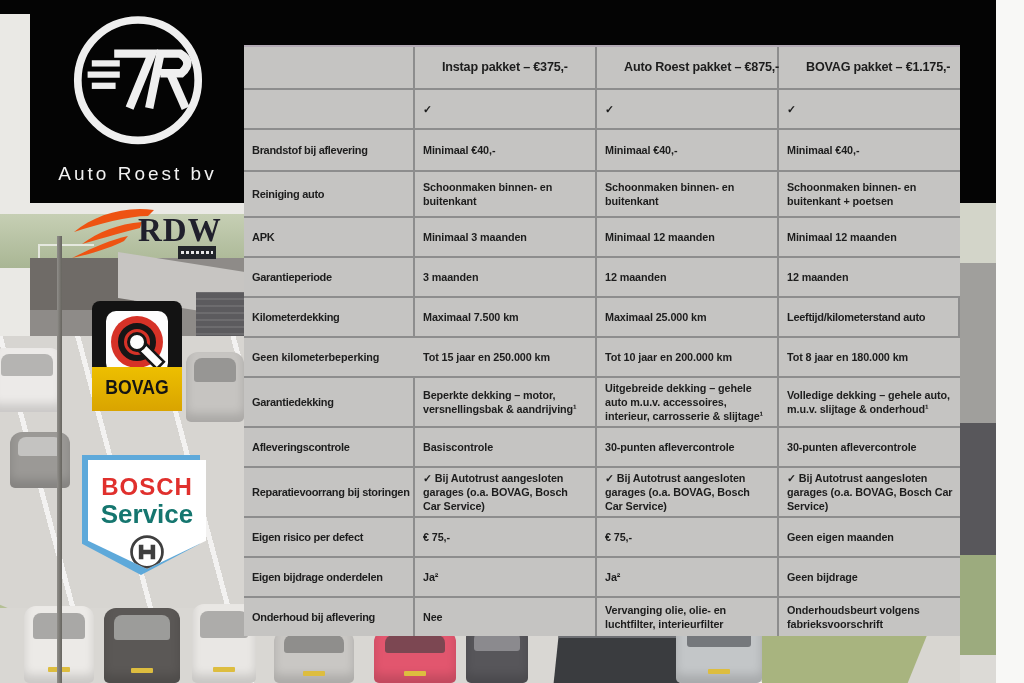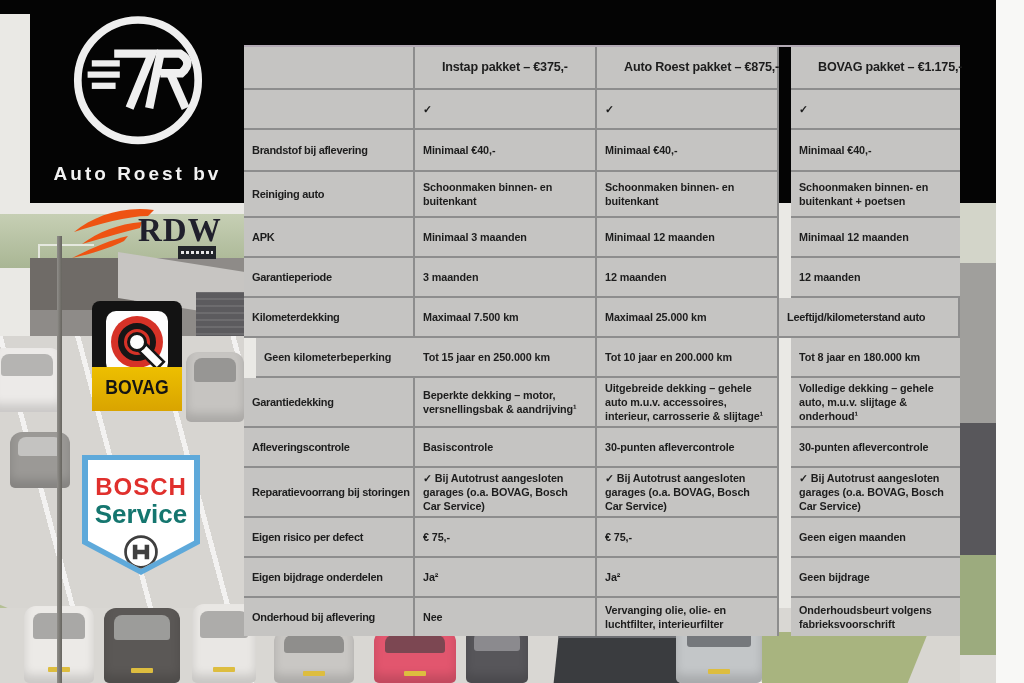--- a/index.html
+++ b/index.html
@@ -39,49 +39,49 @@
   .rs5{left:960px;top:655px;width:36px;height:28px;background:#dcdad6;}
   .far-right{left:996px;top:0;width:28px;height:683px;background:#f8f8f6;}
 
   
   .band-main{left:30px;top:0;width:966px;height:203px;background:#040404;}
   .band-top{left:0;top:0;width:996px;height:14px;background:#040404;}
 
   
   .brand-panel{left:30px;top:0;width:215px;height:203px;background:#040404;color:#f2f2f2;}
   .ar-circle{position:absolute;left:38px;top:10px;}
-  .ar-name{position:absolute;left:0;right:0;top:163px;text-align:center;font-size:19px;font-weight:bold;letter-spacing:3px;}
+  .ar-name{position:absolute;left:0;right:0;top:163px;text-align:center;font-size:19px;font-weight:normal;letter-spacing:3px;}
 
   
   .rdw{left:50px;top:204px;width:180px;height:60px;}
   .rdw-text{position:absolute;left:88px;top:8px;font-family:"Liberation Serif",serif;font-weight:bold;font-size:33px;color:#20202c;letter-spacing:1px;}
 
   
   .bovag{left:92px;top:301px;width:90px;height:122px;}
   .bovag-black{position:absolute;left:0;top:0;width:90px;height:82px;background:#131313;border-radius:8px 8px 0 0;}
   .bovag-white{position:absolute;left:14px;top:10px;width:62px;height:62px;background:#fdfdfd;border-radius:10px;}
   .bovag-yellow{position:absolute;left:0;top:66px;width:90px;height:44px;background:linear-gradient(#edbf00,#d9a400);}
   .bovag-word{position:absolute;left:0;right:0;top:8px;text-align:center;font-size:21px;font-weight:bold;color:#141414;transform:scaleX(.84);letter-spacing:0;}
 
   
   .bosch{left:82px;top:455px;width:118px;height:120px;}
   .bosch-outer{position:absolute;inset:0;background:#5ea9da;clip-path:polygon(0 0,100% 0,100% 74%,50% 100%,0 74%);}
-  .bosch-inner{position:absolute;left:6px;top:5px;width:106px;height:109px;background:#ffffff;clip-path:polygon(0 0,100% 0,100% 74%,50% 100%,0 74%);text-align:center;}
+  .bosch-inner{position:absolute;left:6px;top:5px;width:118px;height:109px;background:#ffffff;clip-path:polygon(0 0,100% 0,100% 74%,50% 100%,0 74%);text-align:center;}
   .bosch-word{font-size:24px;font-weight:bold;color:#e0302d;letter-spacing:1px;margin-top:13px;}
   .bosch-service{font-size:26px;font-weight:bold;color:#15766f;margin-top:-2px;}
 
   
   .cmp-table{left:244px;top:45px;width:716px;height:589px;display:grid;
     grid-template-columns:171px 182px 182px 181px;
     grid-template-rows:43px 40px 42px 46px 40px 40px 40px 40px 50px 40px 50px 40px 40px 38px;
     border-top:2px solid #b3aab5;box-sizing:content-box;}
   .cell{background:#c5c4c2;border-right:2px solid #8d8d8d;border-bottom:2px solid #8d8d8d;
     display:flex;align-items:center;padding:3px 7px 3px 8px;box-sizing:border-box;
     color:#1d1d1d;font-weight:bold;font-size:10.8px;line-height:1.3;letter-spacing:-0.1px;}
-  .cell.last{border-right:none;margin-left:12px;}
+  .cell.last{border-right:none;}
   .cell.bot{border-bottom:none;}
   .th{font-size:12.6px;white-space:nowrap;letter-spacing:-0.2px;padding-left:27px;}
   .lbl{font-size:11px;letter-spacing:-0.3px;padding-right:3px;}
 </style>
 </head>
 <body>
 
 <div id="screen">
 
   <div class="z field"></div>

